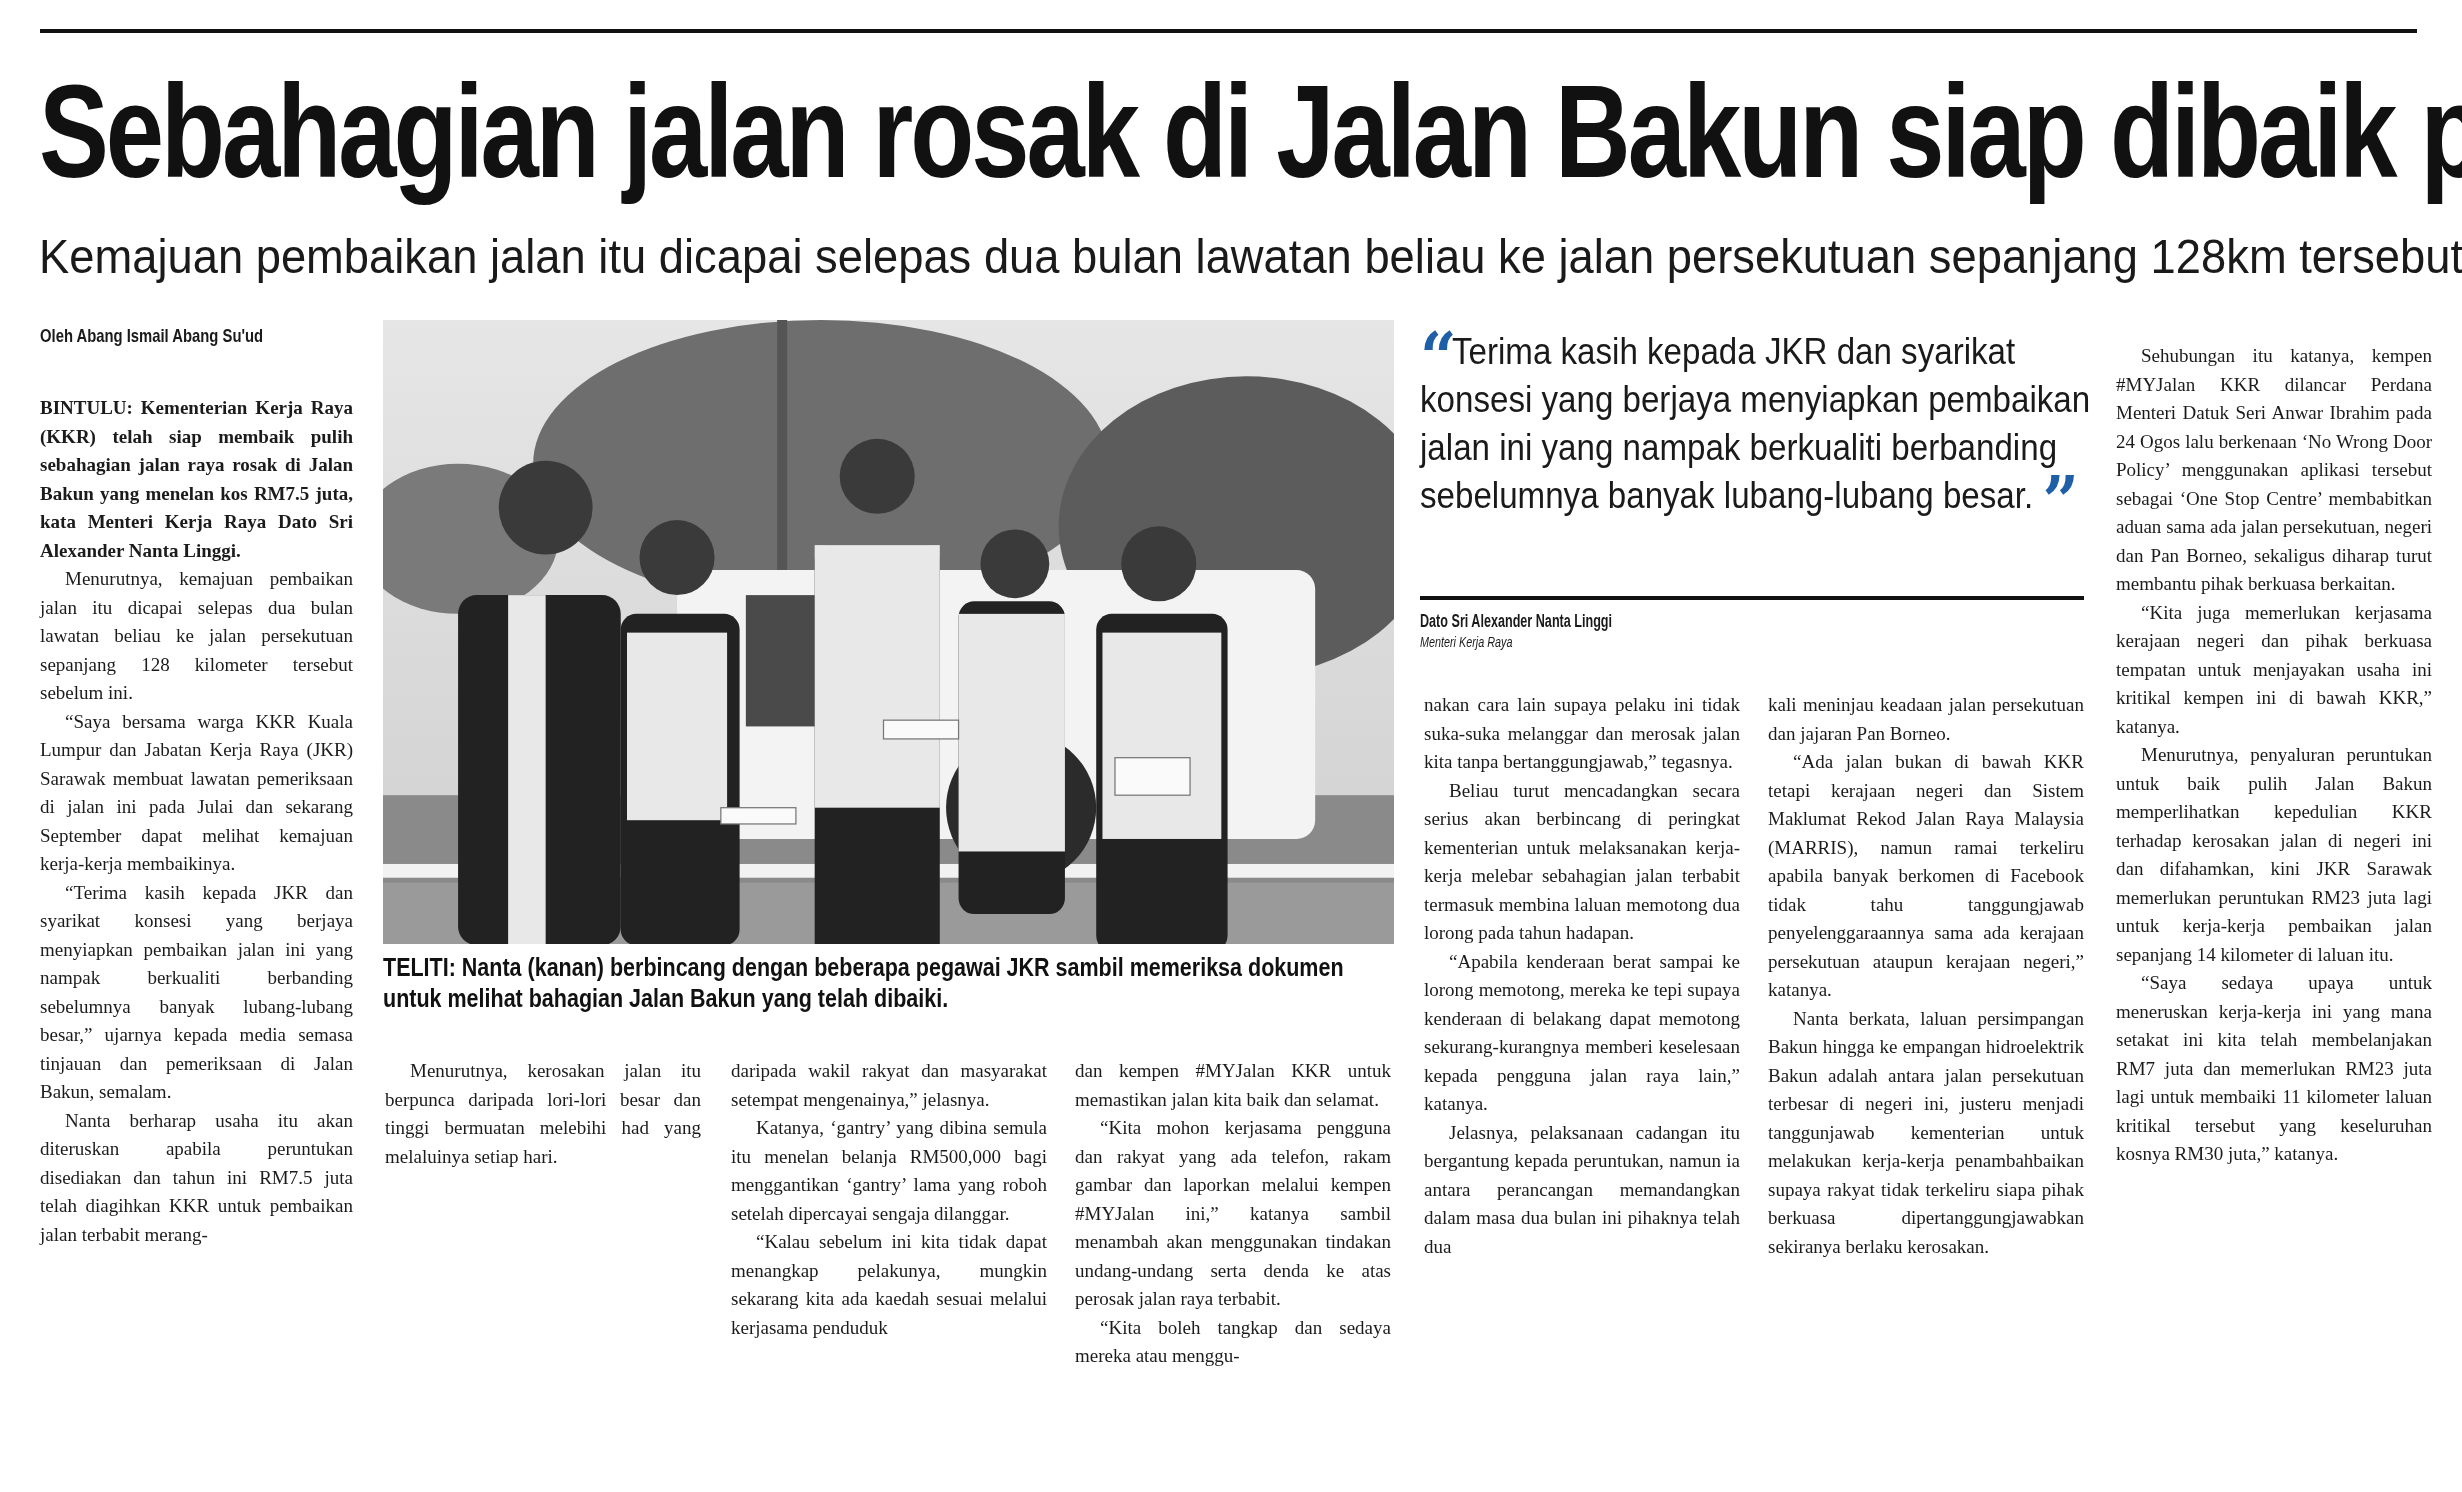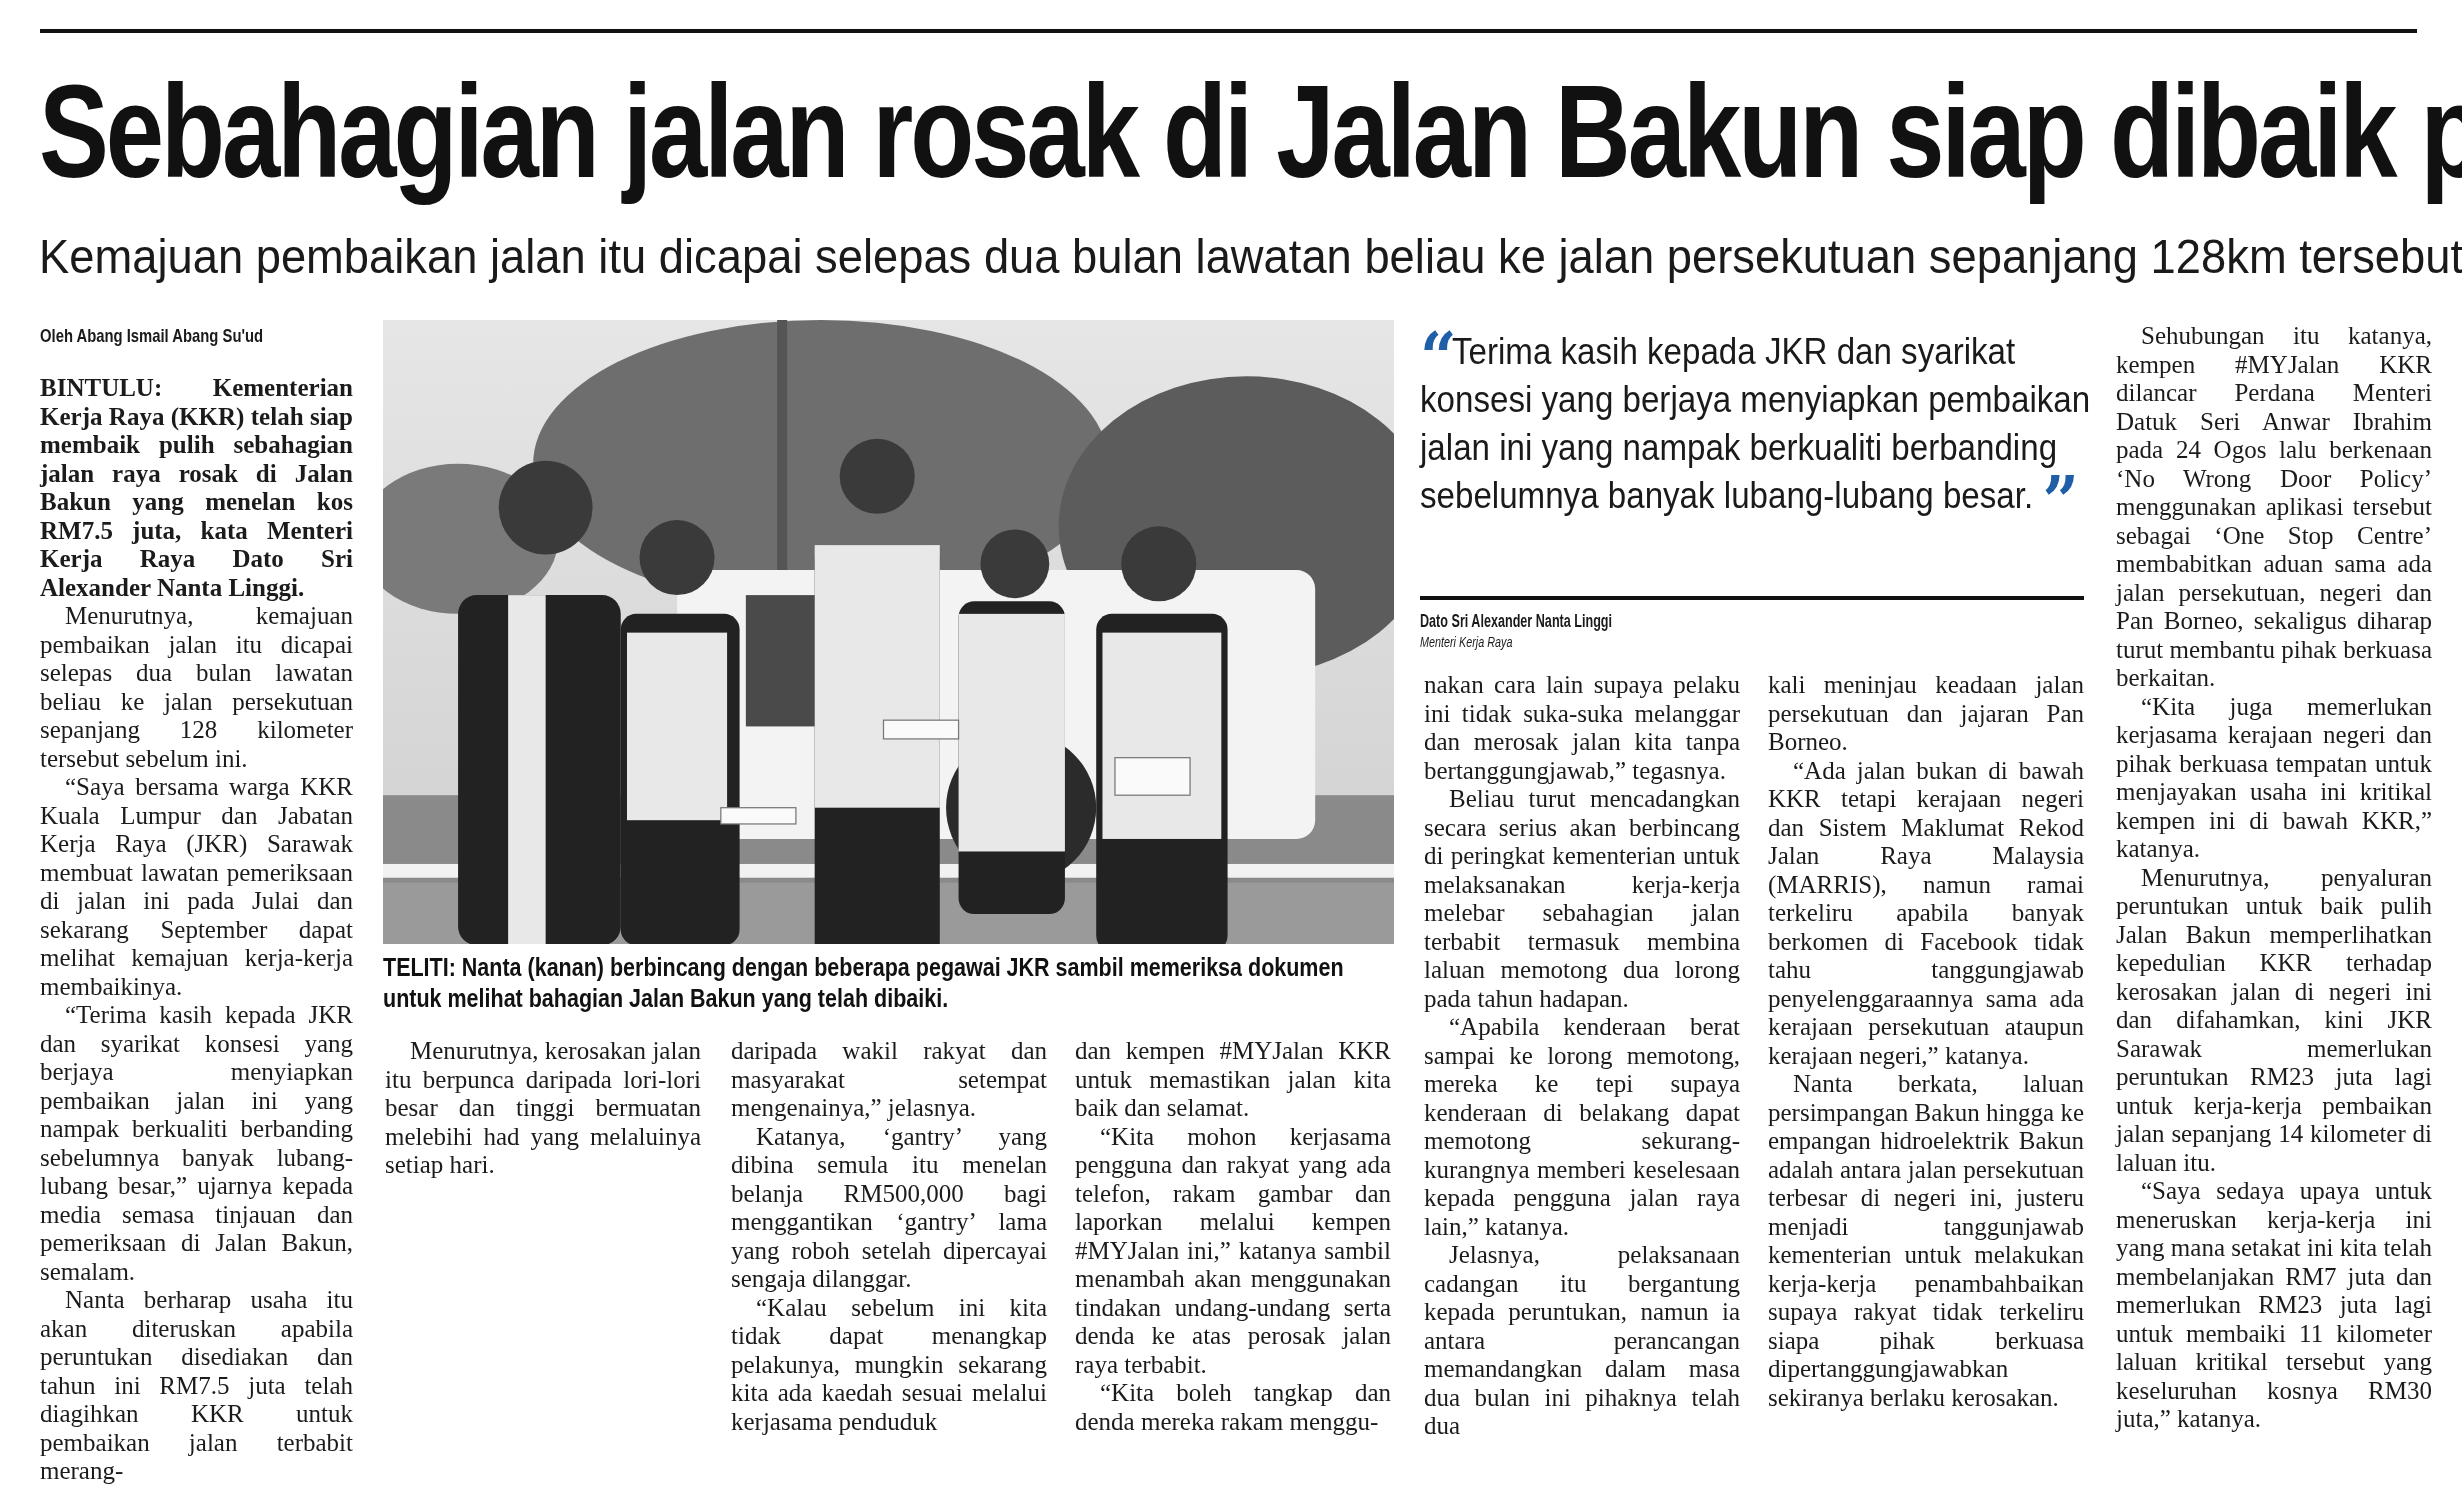--- a/index.html
+++ b/index.html
@@ -16,22 +16,22 @@
     letter-spacing: -3.8px; white-space: nowrap;
     transform: scaleX(0.80); transform-origin: left top; color: #111;
   }
   .subhead {
     position: absolute; left: 39px; top: 228px; width: 2440px;
     font-family: "Liberation Sans", "DejaVu Sans", sans-serif;
     font-size: 49px; line-height: 56px; white-space: nowrap; color: #1a1a1a;
     transform: scaleX(0.925); transform-origin: left top;
   }
   .col {
-    position: absolute; font-size: 25px; line-height: 28.5px;
-    text-align: justify; color: #1b1b1b;
+    position: absolute; font-size: 19px; line-height: 28.5px;
+    text-align: justify; color: #1b1b1b; margin-top: 20px;
   }
   .col p { margin: 0; }
   .col p.indent { text-indent: 25px; }
   .bold { font-weight: 700; }
   .byline {
     position: absolute; left: 40px; top: 325px;
     font-family: "Liberation Sans", "DejaVu Sans", sans-serif; font-weight: 700;
     font-size: 19px; transform: scaleX(0.78); transform-origin: left top; white-space: nowrap;
   }
   .photo {
@@ -147,21 +147,21 @@
 
 <div class="col" style="left:731px; top:1037px; width:316px;">
   <p>daripada wakil rakyat dan masyarakat setempat mengenainya,” jelasnya.</p>
   <p class="indent">Katanya, ‘gantry’ yang dibina semula itu menelan belanja RM500,000 bagi menggantikan ‘gantry’ lama yang roboh setelah dipercayai sengaja dilanggar.</p>
   <p class="indent">“Kalau sebelum ini kita tidak dapat menangkap pelakunya, mungkin sekarang kita ada kaedah sesuai melalui kerjasama penduduk</p>
 </div>
 
 <div class="col" style="left:1075px; top:1037px; width:316px;">
   <p>dan kempen #MYJalan KKR untuk memastikan jalan kita baik dan selamat.</p>
   <p class="indent">“Kita mohon kerjasama pengguna dan rakyat yang ada telefon, rakam gambar dan laporkan melalui kempen #MYJalan ini,” katanya sambil menambah akan menggunakan tindakan undang-undang serta denda ke atas perosak jalan raya terbabit.</p>
-  <p class="indent">“Kita boleh tangkap dan denda mereka rakam menggu-</p>
+  <p class="indent">“Kita boleh tangkap dan sedaya mereka atau menggu-</p>
 </div>
 
 <div class="pullquote">
   <div class="pq-inner">
     <span class="qmark">“</span><span>Terima kasih kepada JKR dan syarikat konsesi yang berjaya menyiapkan pembaikan jalan ini yang nampak berkualiti berbanding sebelumnya banyak lubang-lubang besar.</span>
     <span class="qmark">”</span>
   </div>
 </div>
 <div class="pq-rule"></div>
 <div class="pq-name">Dato Sri Alexander Nanta Linggi</div>

